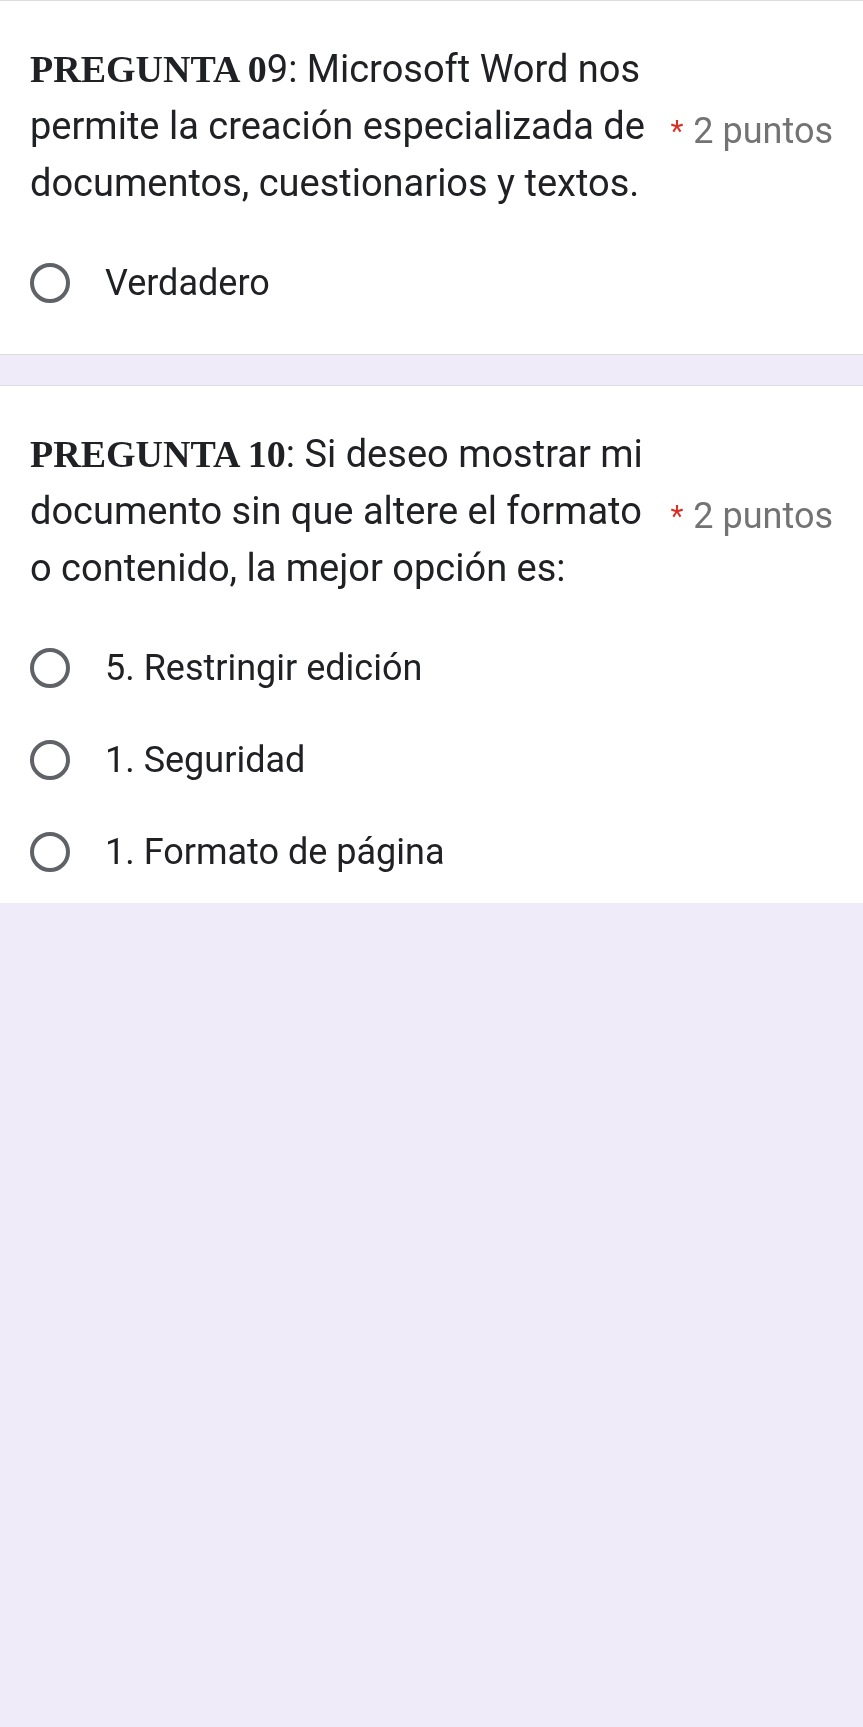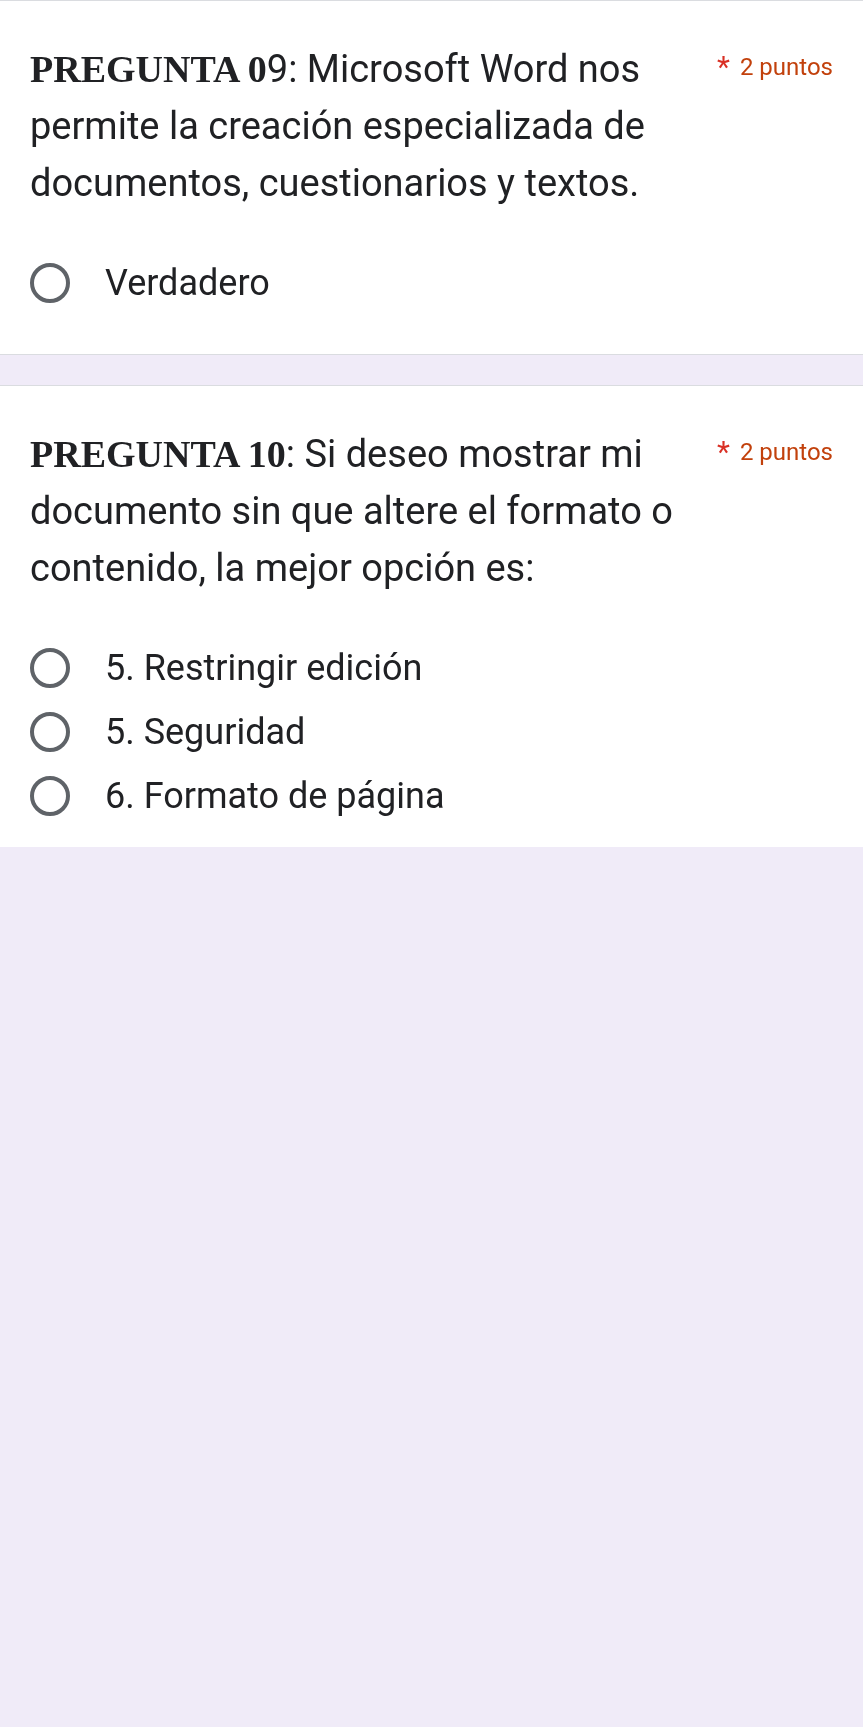--- a/index.html
+++ b/index.html
@@ -14,21 +14,21 @@
     }
     .question-card {
       background: #fff;
       border-top: 1px solid #dadce0;
       border-bottom: 1px solid #dadce0;
       padding: 40px 30px 50px 30px;
       margin-bottom: 30px;
     }
     .question-header {
       display: flex;
-      align-items: flex-start;
+      align-items: center;
       justify-content: space-between;
       margin-bottom: 50px;
     }
     .question-title {
       font-size: 38px;
       color: #202124;
       line-height: 1.5;
       flex: 1;
       padding-right: 20px;
       font-weight: 400;
@@ -43,27 +43,27 @@
       flex-shrink: 0;
       white-space: nowrap;
       padding-top: 8px;
     }
     .required-star {
       color: #d93025;
       font-size: 30px;
       margin-right: 10px;
     }
     .points-label {
-      color: #c2410c;
-      font-size: 24px;
+      color: #737373;
+      font-size: 36px;
     }
     .options {
       display: flex;
       flex-direction: column;
-      gap: 22px;
+      gap: 50px;
     }
     .option-row {
       display: flex;
       align-items: center;
       cursor: pointer;
     }
     .radio-circle {
       width: 40px;
       height: 40px;
       border: 4px solid #5f6368;
@@ -107,20 +107,20 @@
       <span class="points-label">2 puntos</span>
     </div>
   </div>
   <div class="options">
     <div class="option-row">
       <div class="radio-circle"></div>
       <span class="option-label">5. Restringir edición</span>
     </div>
     <div class="option-row">
       <div class="radio-circle"></div>
-      <span class="option-label">5. Seguridad</span>
+      <span class="option-label">1. Seguridad</span>
     </div>
     <div class="option-row">
       <div class="radio-circle"></div>
-      <span class="option-label">6. Formato de página</span>
+      <span class="option-label">1. Formato de página</span>
     </div>
   </div>
 </div>
 
 </body></html>

